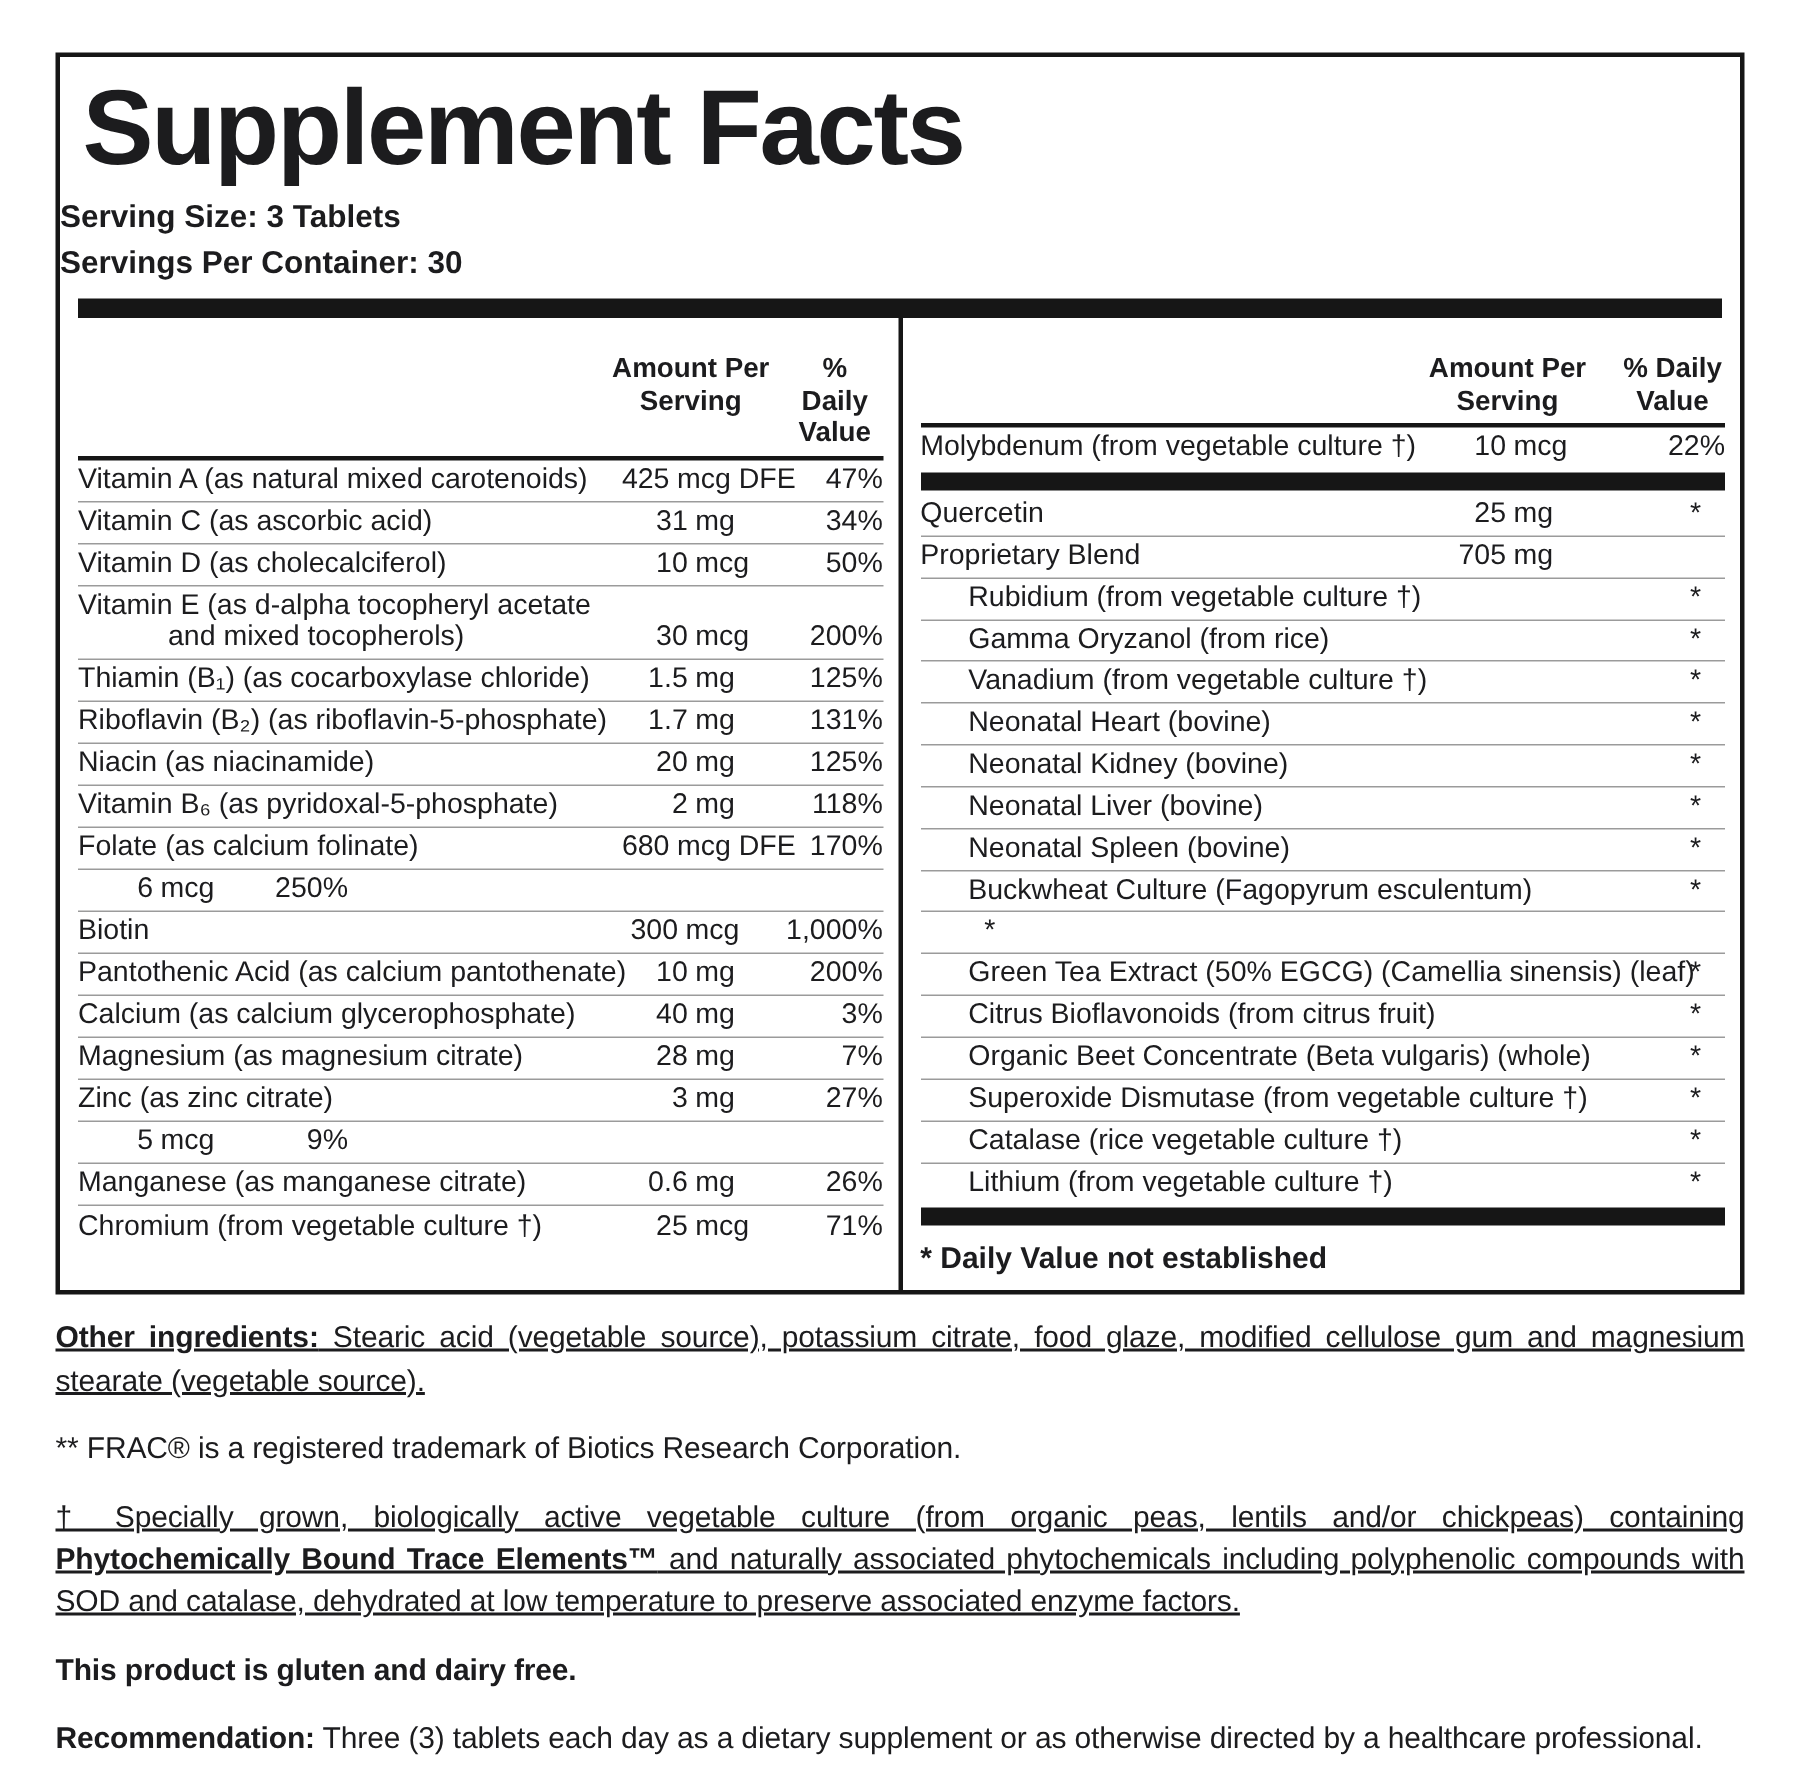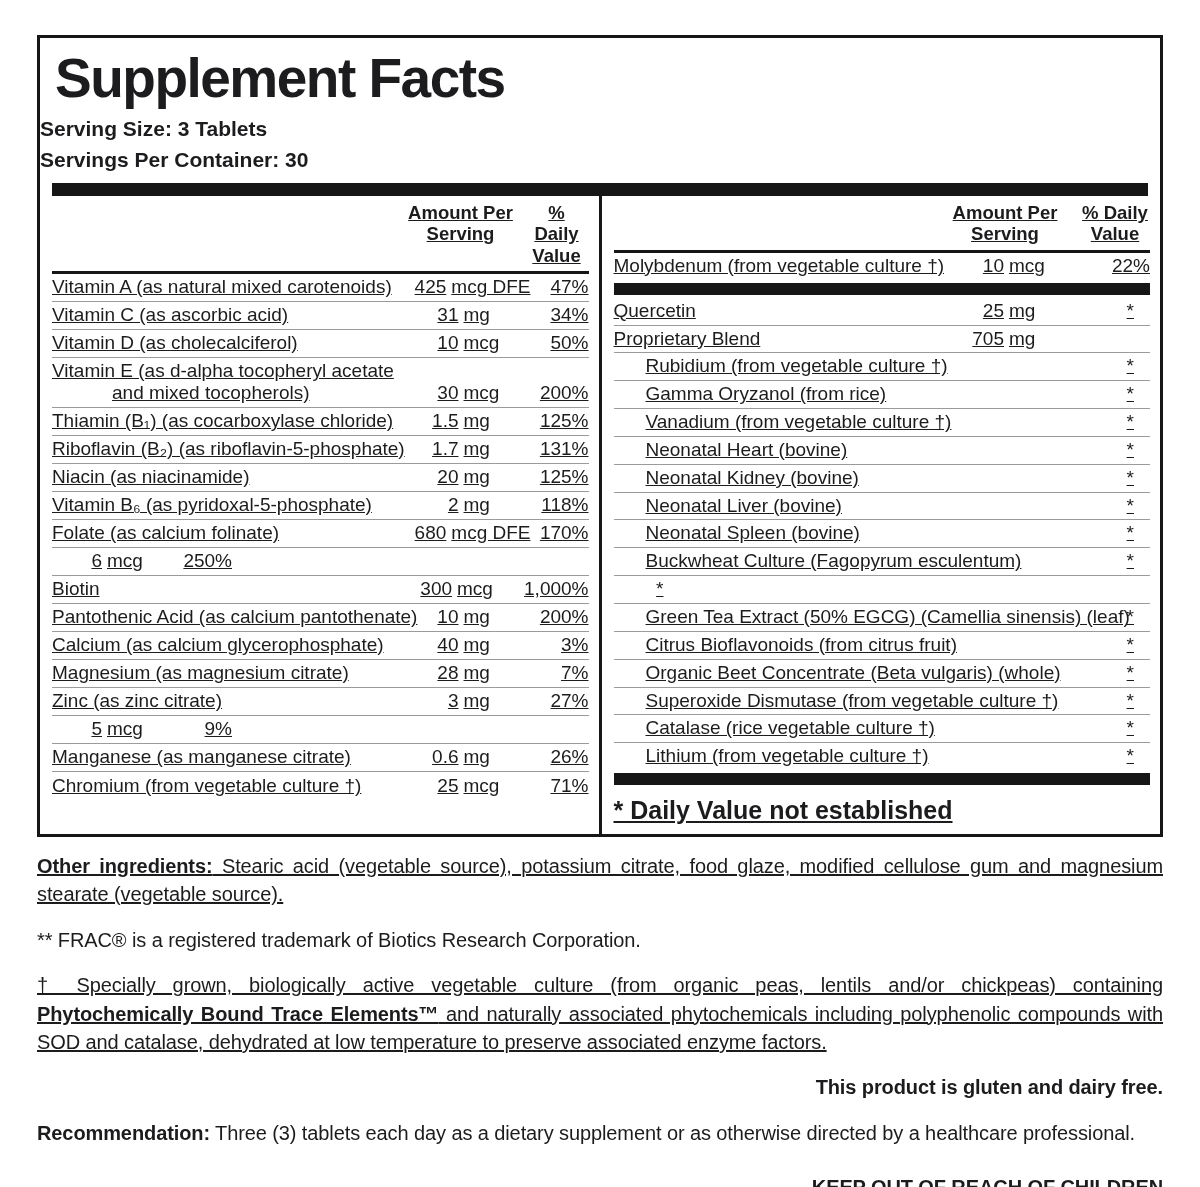--- a/index.html
+++ b/index.html
@@ -12,41 +12,41 @@
     overflow: hidden;
   }
 
   
   .panel {
     margin: 35px 37px 0 37px;
     border: 3px solid #161616;
     background: #fff;
   }
   .panel-title {
-    font-size: 55px;
+    font-size: 71px;
     font-weight: bold;
     letter-spacing: -1.5px;
     line-height: 1.02;
     padding: 12px 0 8px 15px;
   }
   .serving-line {
     font-size: 21px;
     font-weight: bold;
     line-height: 1.45;
   }
   .top-bar {
     height: 13px;
     background: #161616;
     margin: 8px 12px 0 12px;
   }
 
   
   .columns { display: flex; align-items: stretch; }
   .vdiv { flex: 0 0 3px; background: #161616; }
-  .col { flex: 1 1 0; padding: 0 10px 5px 12px; min-width: 0; text-decoration: underline; }
+  .col { flex: 1 1 0; padding: 16px 10px 5px 12px; min-width: 0; }
 
   .col-header {
     display: flex;
     font-weight: bold;
     font-size: 18.5px;
     line-height: 1.16;
     text-align: center;
     padding: 6px 0 5px 0;
     border-bottom: 3px solid #161616;
   }
@@ -75,35 +75,35 @@
   .right-col .amt { width: 150px; }
   .amt .v { width: 50px; text-align: right; white-space: nowrap; }
   .right-col .amt .v { width: 70px; }
   .amt .u { margin-left: 5px; white-space: nowrap; }
   .dvc { flex: 0 0 58px; text-align: right; white-space: nowrap; }
   .right-col .dvc { flex-basis: 66px; }
   .dvc.ast { padding-right: 16px; }
 
   .row-bar { height: 12px; background: #161616; margin: 3px 0; }
   .dv-note {
-    font-size: 25px;
+    font-size: 20px;
     font-weight: bold;
     padding: 8px 0 4px 0;
   }
 
   
   .ftr {
     margin: 15px 37px 0 37px;
     font-size: 20px;
     line-height: 1.42;
     letter-spacing: -0.1px;
   }
   .ftr p { margin: 0 0 17px 0; }
   .ftr .just { text-align: justify; text-decoration: underline; }
-  .ftr .center { text-align: right; }
+  .ftr .center { text-align: left; }
   .ftr .bold { font-weight: bold; }
   .ftr .keep-out { margin-top: 26px; margin-bottom: 4px; }
   b { font-weight: bold; text-align: center; }
 </style>
 </head>
 <body>
 
 <div class="panel">
   <div class="panel-title">Supplement Facts</div>
   <div class="serving-line">Serving Size: 3 Tablets</div>

